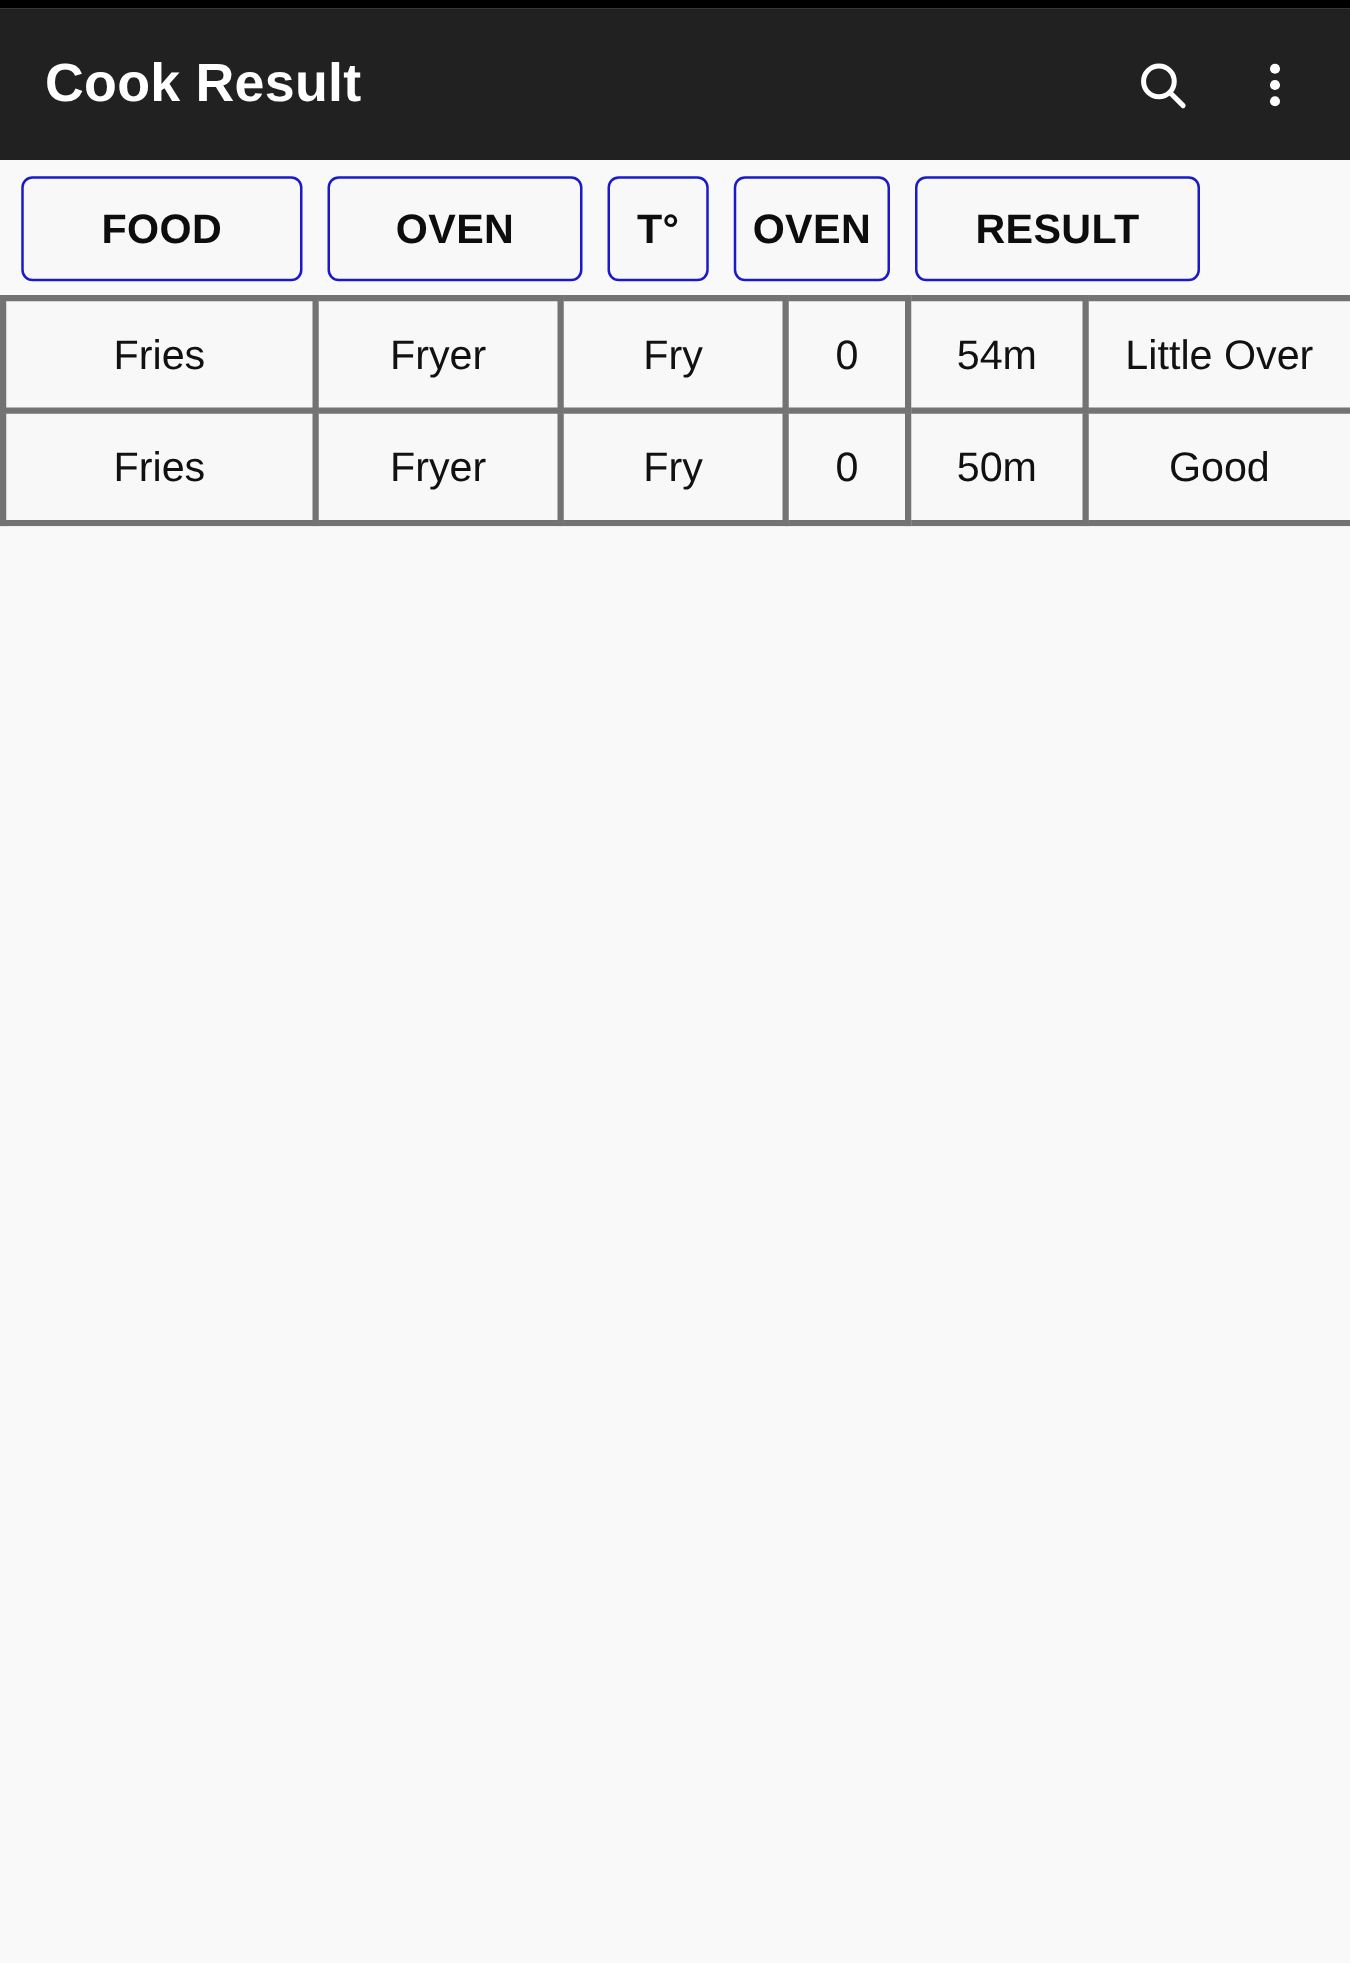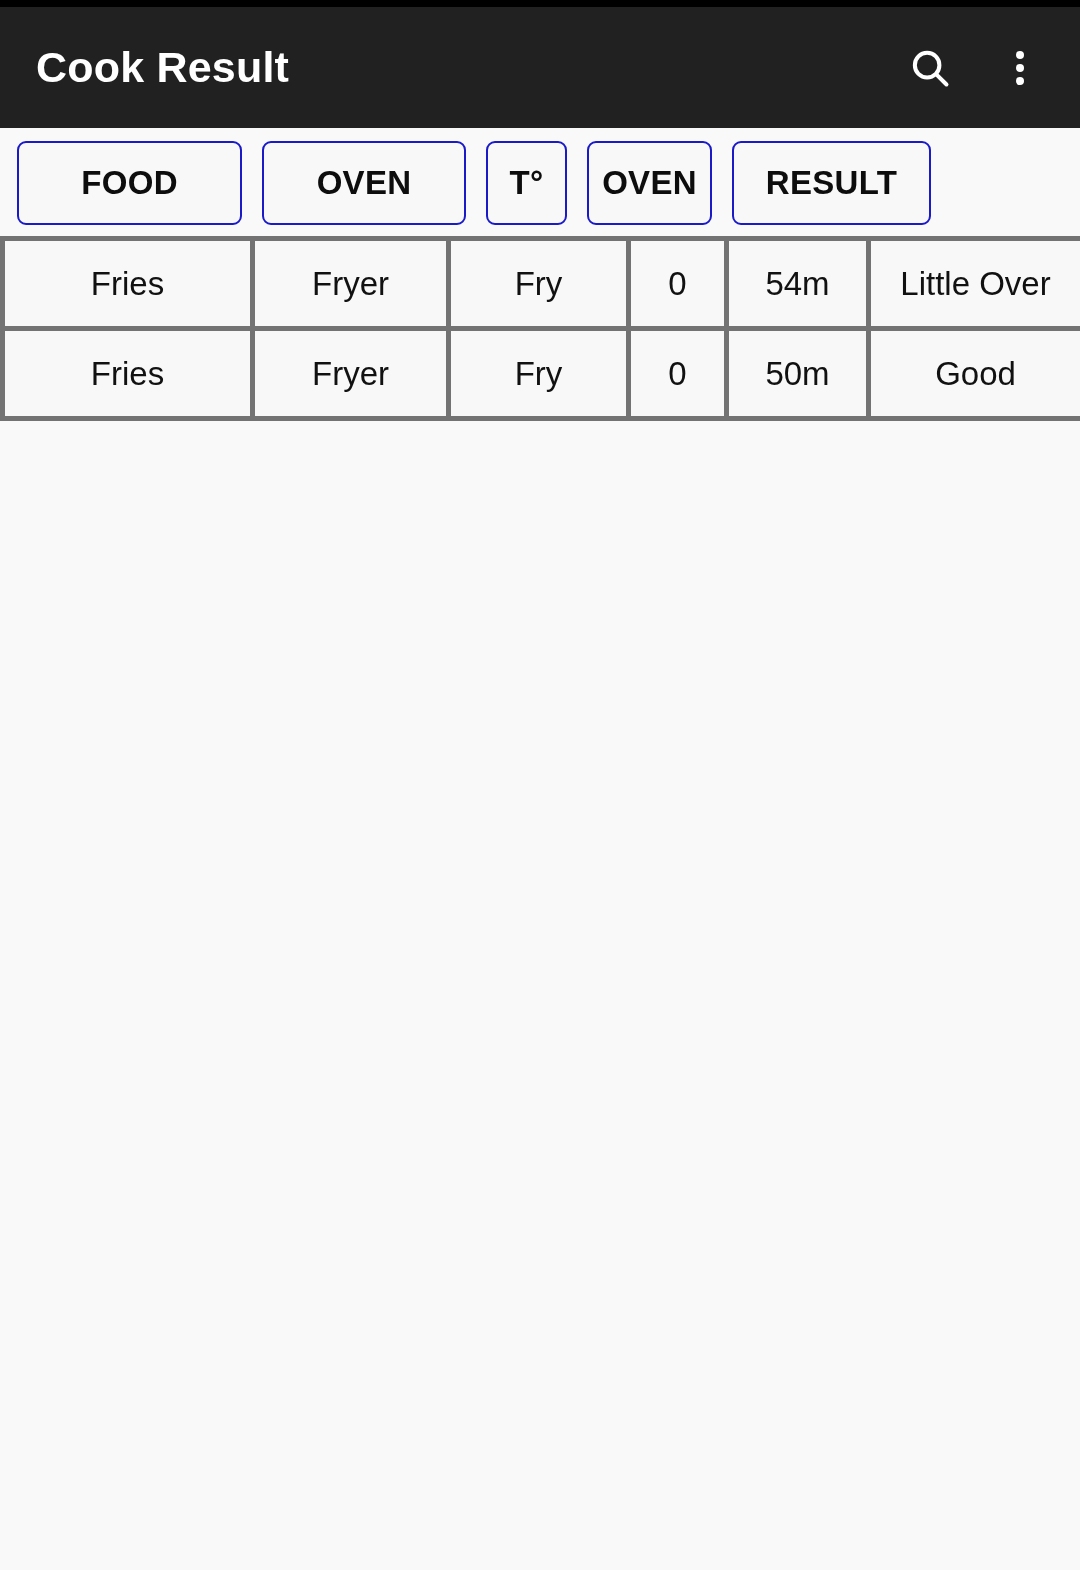--- a/index.html
+++ b/index.html
@@ -82,21 +82,21 @@
     letter-spacing: 0.3px;
     white-space: nowrap;
   }
 
   
   .hc-0 { width: 225px; }
   .hc-1 { width: 204px; }
   .hc-2 { width: 160px; }
   .hc-3 { width: 81px; }
   .hc-4 { width: 125px; }
-  .hc-5 { width: 199px; }
+  .hc-5 { width: 228px; }
 
   
   .data-table {
     width: 100%;
     border-collapse: collapse;
     table-layout: fixed;
     background: #f8f8f8;
   }
   .data-table td {
     border: 5px solid #737373;

